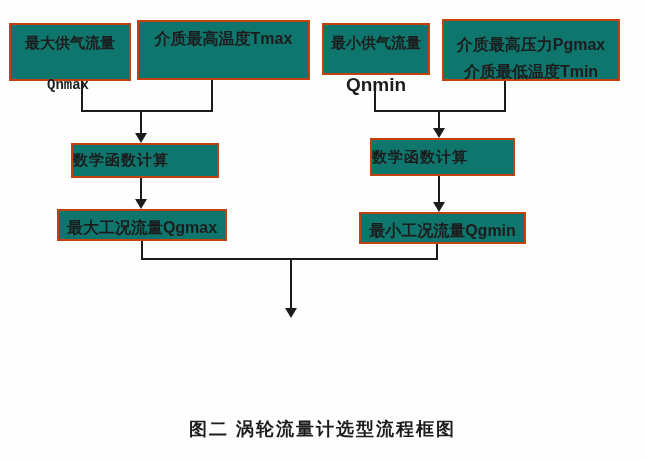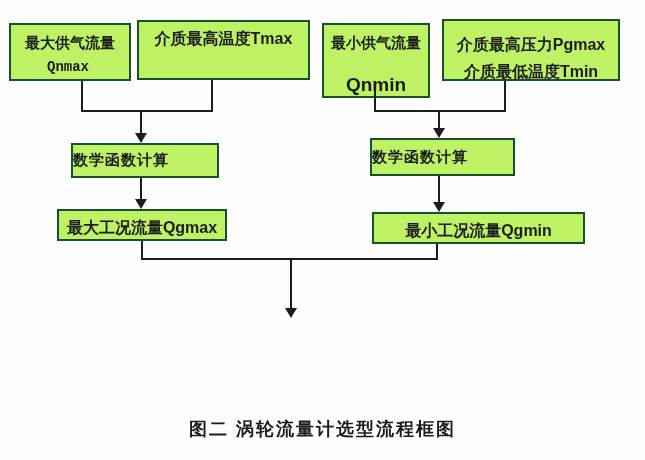--- a/index.html
+++ b/index.html
@@ -12,47 +12,47 @@
     position: relative;
     width: 645px;
     height: 460px;
     background: #fefefe;
     color: #1c1c1c;
     overflow: hidden;
   }
   .node {
     position: absolute;
     box-sizing: border-box;
-    border: 2px solid #14532d;
-    background: #bef264;
+    border: 2px solid #c2410c;
+    background: #0f766e;
     font-weight: bold;
     text-align: center;
   }
   
   .n-qnmax   { left: 9px;   top: 23px; width: 122px; height: 58px; }
   .n-qnmax .l1 { padding-top: 9px;  font-size: 15px; }
-  .n-qnmax .l2 { margin-top: 6px; text-align: left; padding-left: 36px;
+  .n-qnmax .l2 { margin-top: 24px; text-align: left; padding-left: 36px;
                  font-family: "Liberation Mono", monospace; font-size: 14px; }
   .n-pgmin   { left: 137px; top: 20px; width: 173px; height: 60px;
                font-size: 16px; line-height: 27px; padding-top: 3px; }
-  .n-qnmin   { left: 322px; top: 23px; width: 108px; height: 75px; }
+  .n-qnmin   { left: 322px; top: 23px; width: 108px; height: 52px; }
   .n-qnmin .l1 { padding-top: 9px; font-size: 15px; }
   .n-qnmin .l2 { margin-top: 21px; font-size: 19px; }
   .n-pgmax   { left: 442px; top: 19px; width: 178px; height: 62px;
                font-size: 16px; line-height: 27px; padding-top: 10px; }
   
   .n-calc-l  { left: 71px;  top: 143px; width: 148px; height: 35px; }
   .n-calc-r  { left: 370px; top: 138px; width: 145px; height: 38px; }
   .n-calc-l, .n-calc-r {
     display: flex; align-items: center; justify-content: flex-start;
     font-size: 15px; letter-spacing: 1px;
   }
   
   .n-qgmax   { left: 57px;  top: 209px; width: 170px; height: 32px; }
-  .n-qgmin   { left: 372px; top: 212px; width: 213px; height: 32px; }
+  .n-qgmin   { left: 359px; top: 212px; width: 167px; height: 32px; }
   .n-qgmax, .n-qgmin {
     display: flex; align-items: flex-end; justify-content: center;
     font-size: 16px;
   }
   
   .n-result  { left: 215px; top: 318px; width: 170px; height: 57px;
                border-width: 3px;
                display: flex; flex-direction: column;
                align-items: center; justify-content: center; gap: 3px; }
   .n-result .l1 { font-size: 16px; }

